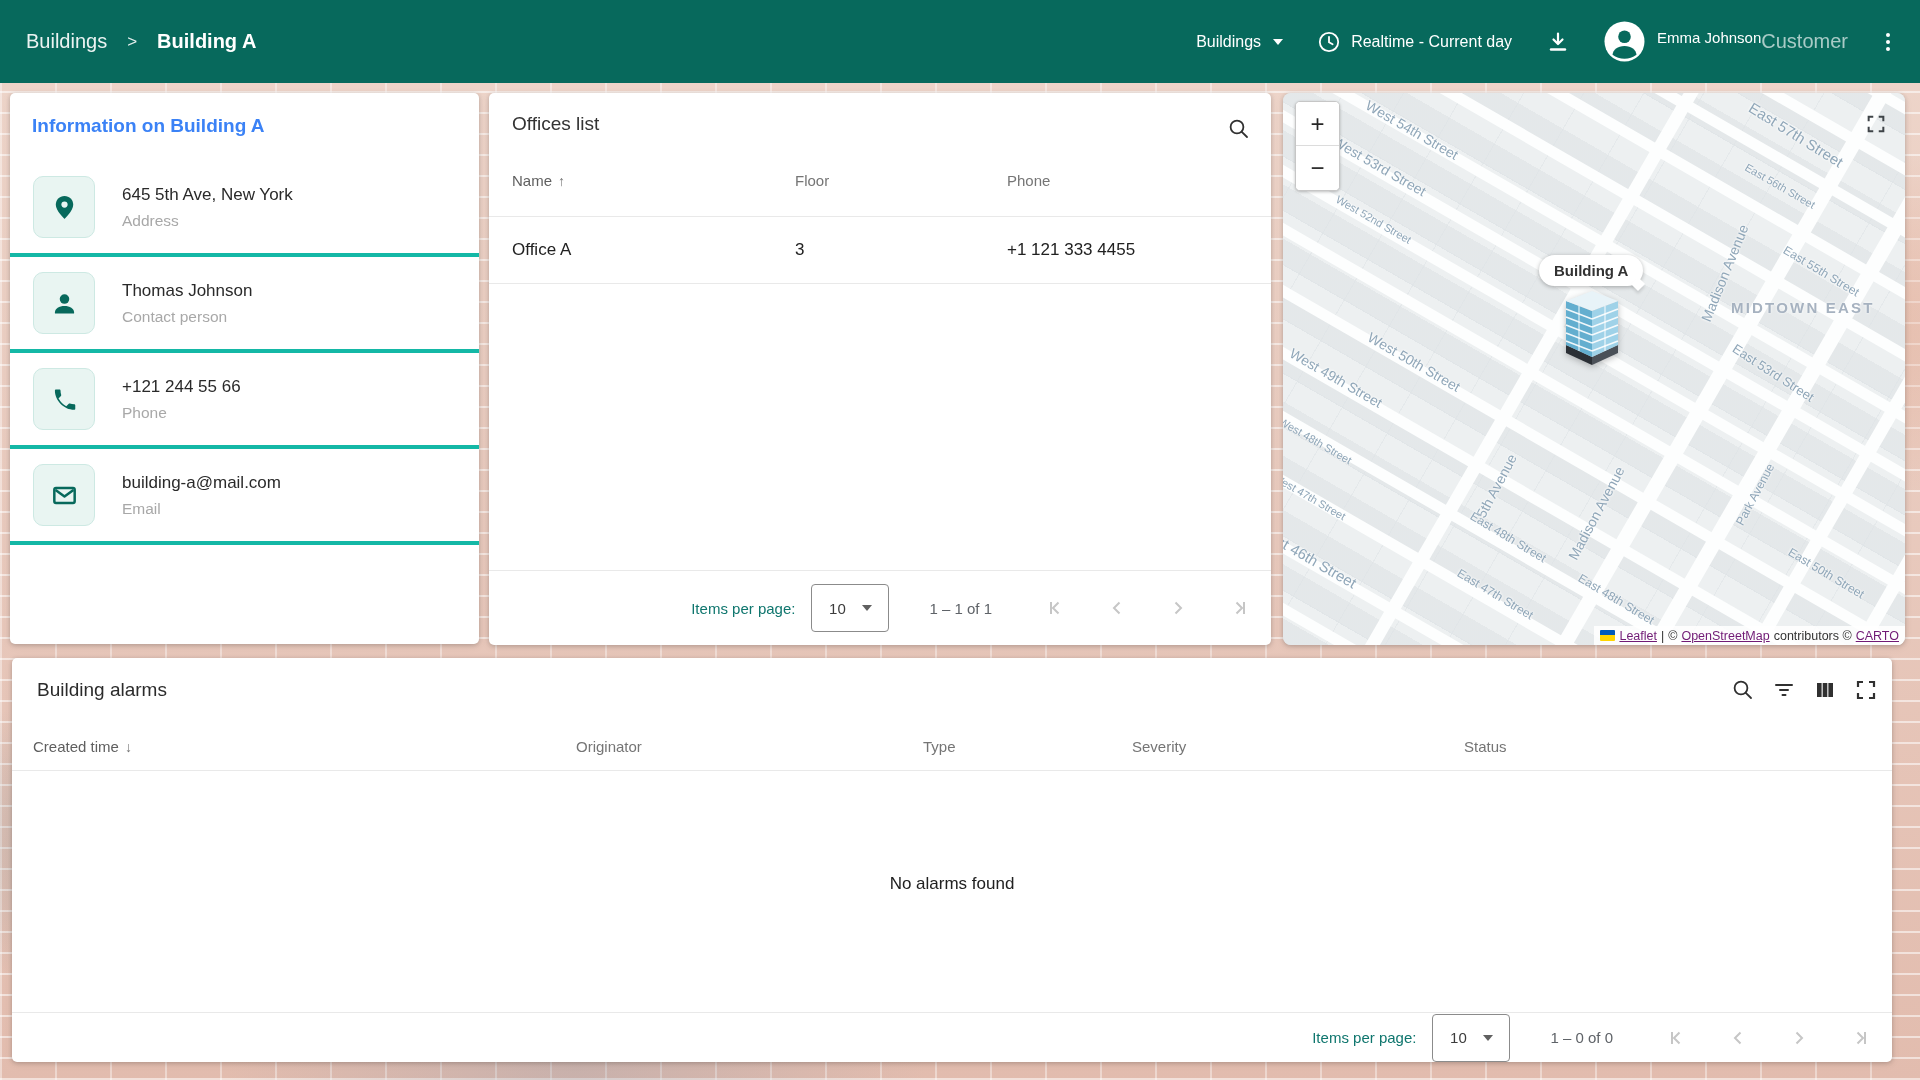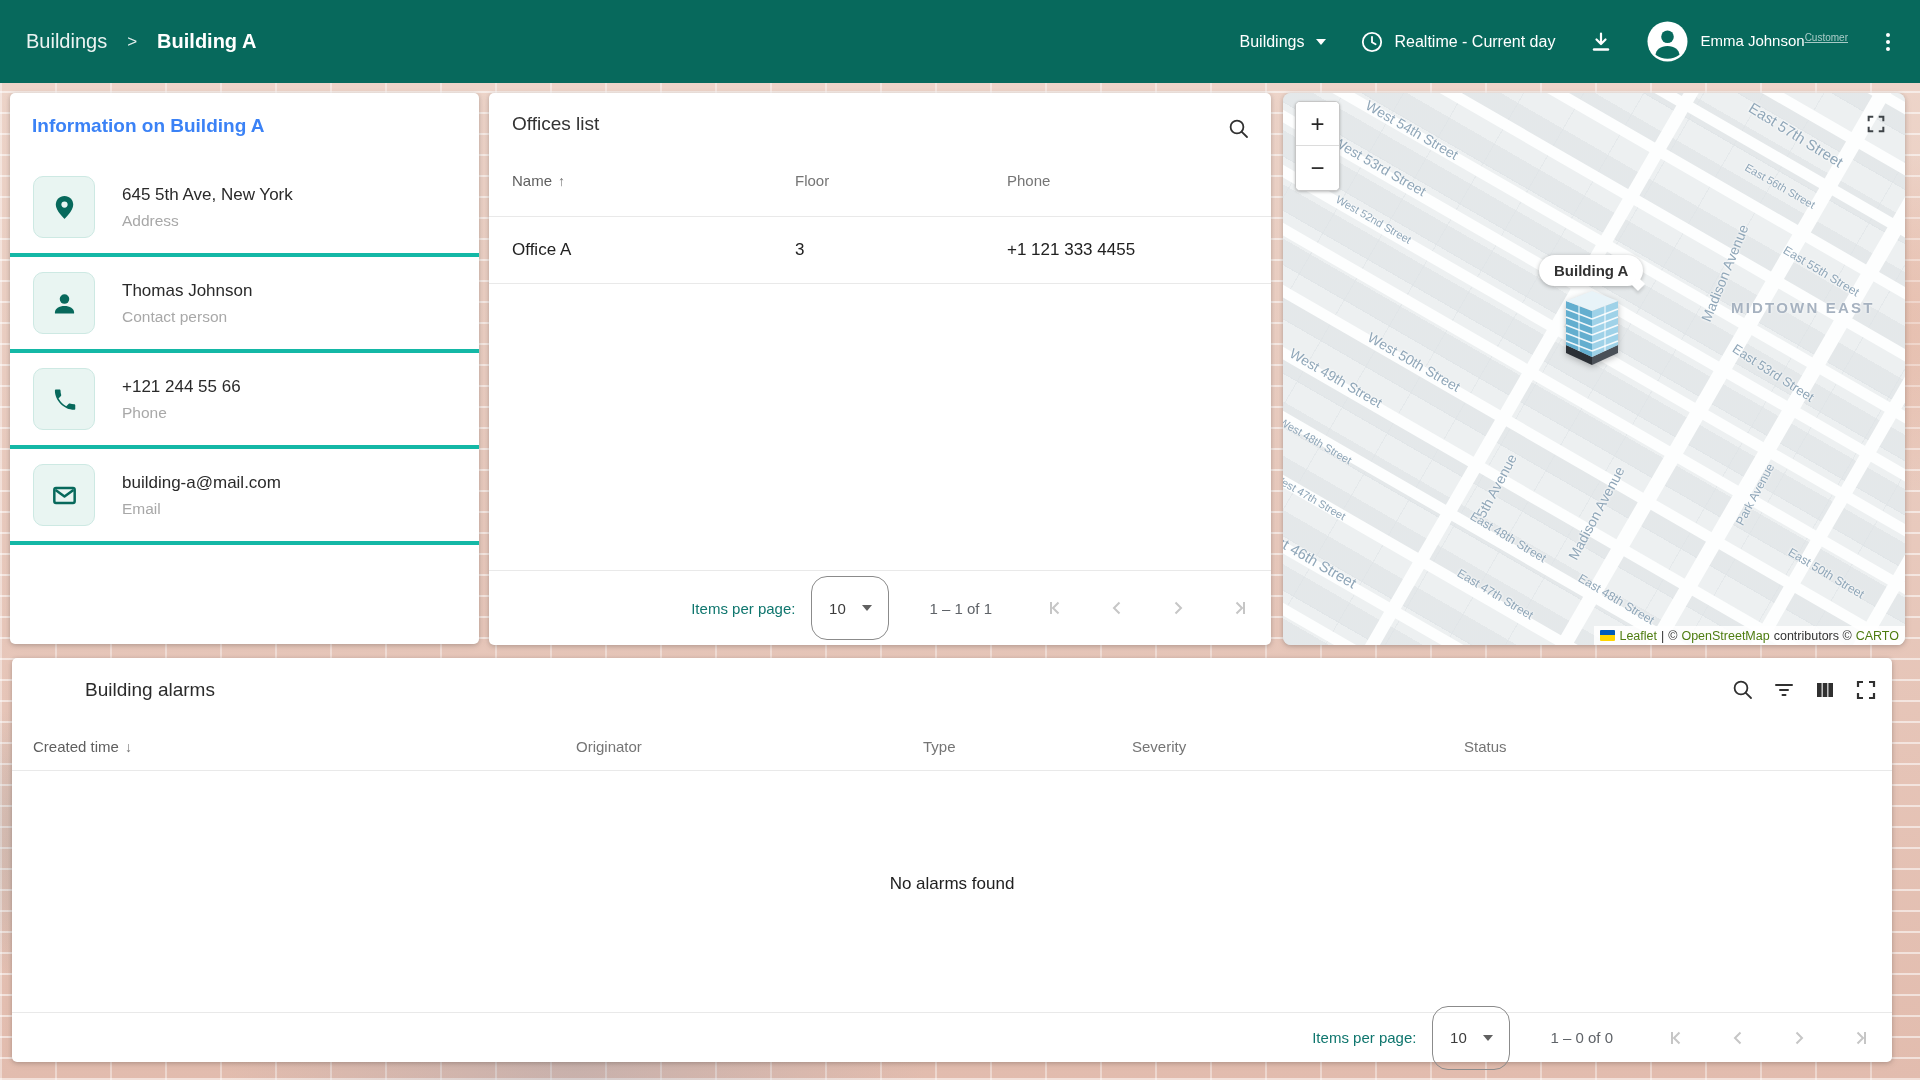--- a/index.html
+++ b/index.html
@@ -22,21 +22,21 @@
   .crumb{color:rgba(255,255,255,.92);}
   .crumb-sep{margin:0 20px;font-size:17px;color:rgba(255,255,255,.9);}
   .crumb-cur{font-weight:700;color:#fff;}
   .hdr-right{display:flex;align-items:center;gap:34px;}
   .hdr-item{display:flex;align-items:center;gap:10px;font-size:16px;color:#fff;cursor:pointer;}
   .caret-dn{width:0;height:0;border-left:5px solid transparent;border-right:5px solid transparent;
     border-top:6px solid #fff;display:inline-block;margin-left:2px;}
   .user-block{display:flex;align-items:center;gap:12px;}
   .user-names{display:flex;flex-direction:row;line-height:1.25;}
   .user-name{font-size:15px;color:#fff;}
-  .user-role{font-size:10px;color:rgba(255,255,255,.65);text-decoration:underline;}
+  .user-role{font-size:20px;color:rgba(255,255,255,.65);}
   .kebab{display:flex;flex-direction:column;gap:3px;padding:4px;cursor:pointer;}
   .kebab i{width:4px;height:4px;border-radius:50%;background:#fff;}
   .card{position:absolute;background:#fff;border-radius:5px;
     box-shadow:0 1px 4px rgba(0,0,0,.18), 0 2px 8px rgba(0,0,0,.08);}
   .card-title{font-size:19px;font-weight:700;color:#3b82f6;}
   
   #info-card{left:10px;top:93px;width:469px;height:551px;}
   #info-card .card-title{padding:22px 0 0 22px;}
   .info-rows{margin-top:24px;}
   .info-row{height:96px;display:flex;align-items:center;padding-left:23px;border-bottom:4px solid #14b8a6;}
@@ -50,21 +50,21 @@
   .off-head{display:flex;align-items:flex-start;justify-content:space-between;padding:20px 16px 0 23px;}
   .tbl-grid{display:grid;grid-template-columns:283px 212px 1fr;align-items:center;padding-left:23px;}
   .th{font-size:15px;color:#757575;font-weight:400;cursor:pointer;}
   .th.sorted{color:#5f5f5f;}
   .sort-arr{font-size:14px;color:#757575;margin-left:6px;}
   .off-headers{height:72px;border-bottom:1px solid #e9e9e9;}
   .off-row{height:67px;border-bottom:1px solid #e9e9e9;font-size:17px;color:#212121;cursor:pointer;}
   .pag{border-top:1px solid #e9e9e9;display:flex;align-items:center;justify-content:flex-end;
     padding-right:20px;color:#5f6368;font-size:15px;}
   .pag-label{color:#0f766e;}
-  .pp-select{width:78px;height:64px;border:1px solid #8b8b8b;border-radius:16px;margin:0 40px 0 16px;
+  .pp-select{width:78px;height:48px;border:1px solid #8b8b8b;border-radius:4px;margin:0 40px 0 16px;
     display:flex;align-items:center;justify-content:center;gap:16px;cursor:pointer;color:#3c3c3c;}
   .sel-caret{width:0;height:0;border-left:5px solid transparent;border-right:5px solid transparent;
     border-top:6px solid #606060;}
   .pag-range{margin-right:52px;color:#5f6368;}
   .pag-arrows{display:flex;align-items:center;gap:37px;}
   .pag-arrows svg{display:block;cursor:default;}
   #offices-pag{height:75px;margin-top:auto;}
   
   #map-card{left:1283px;top:93px;width:622px;height:552px;border-radius:8px;overflow:hidden;
     background:#e9eced;}
@@ -87,25 +87,25 @@
   .lf-btn:first-child{border-bottom:1px solid #dcdcdc;}
   .map-fs{position:absolute;right:18px;top:20px;cursor:pointer;}
   .tooltip{position:absolute;left:256px;top:162px;height:31px;background:#fff;border-radius:16px;
     padding:0 15px;display:flex;align-items:center;font-size:15px;font-weight:700;color:#323232;
     box-shadow:0 1px 4px rgba(0,0,0,.3);}
   .tooltip-tail{position:absolute;left:350px;top:186px;width:10px;height:10px;background:#fff;
     transform:rotate(45deg);box-shadow:2px 2px 3px rgba(0,0,0,.12);}
   .bmarker{position:absolute;left:276px;top:196px;filter:drop-shadow(0 2px 3px rgba(0,0,0,.25));cursor:pointer;}
   .attrib{position:absolute;right:0;bottom:0;height:19px;background:rgba(255,255,255,.85);
     display:flex;align-items:center;gap:4px;padding:0 6px;font-size:12.5px;color:#333;}
-  .attrib a{color:#4d7c0f;cursor:pointer;}
+  .attrib a{color:#701a75;text-decoration:underline;cursor:pointer;}
   .ua-flag{width:15px;height:11px;display:inline-block;
     background:linear-gradient(#005bbb 0 50%, #ffd500 50% 100%);border-radius:1px;}
   
-  #alarms-card{left:12px;top:658px;width:1880px;height:404px;padding-left:48px;}
+  #alarms-card{left:12px;top:658px;width:1880px;height:404px;}
   .al-head{display:flex;align-items:center;justify-content:space-between;padding:20px 14px 0 25px;}
   .al-icons{display:flex;align-items:center;gap:17px;}
   .al-icons .icobtn{cursor:pointer;display:flex;}
   .al-headers{position:absolute;left:0;top:72px;width:100%;height:40px;}
   .al-headers .th{position:absolute;top:8px;white-space:nowrap;}
   .al-div1{position:absolute;left:0;top:112px;width:100%;border-top:1px solid #e9e9e9;}
   .no-alarms{position:absolute;left:0;top:216px;width:100%;text-align:center;font-size:17px;color:#212121;}
   #alarms-pag{position:absolute;left:0;bottom:0;width:100%;height:50px;}
 </style>
 </head>

